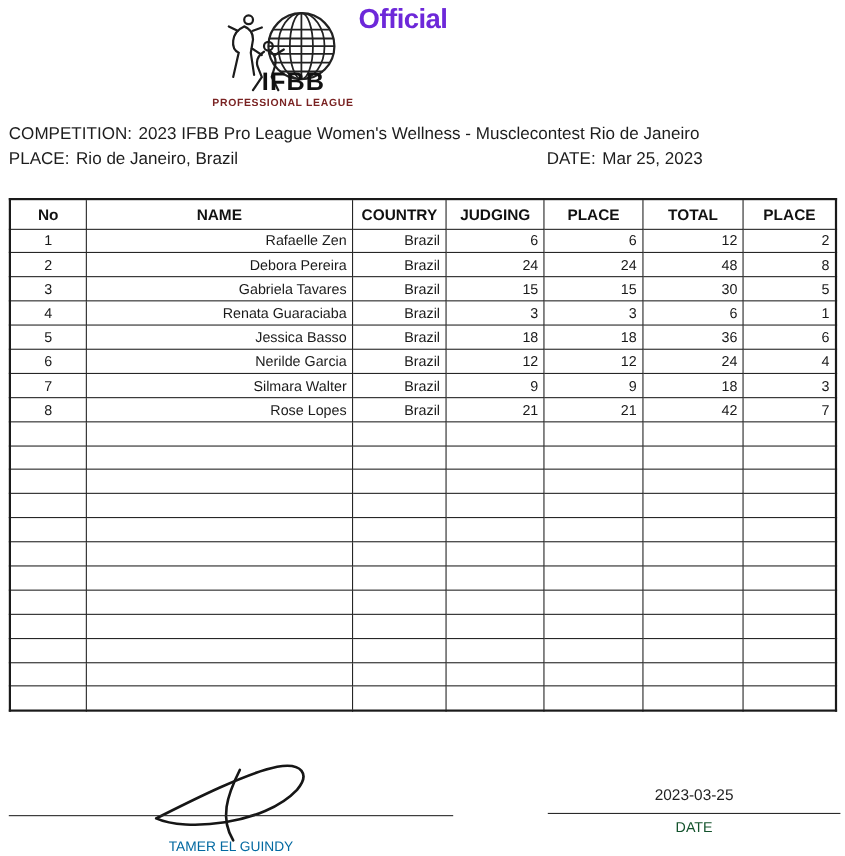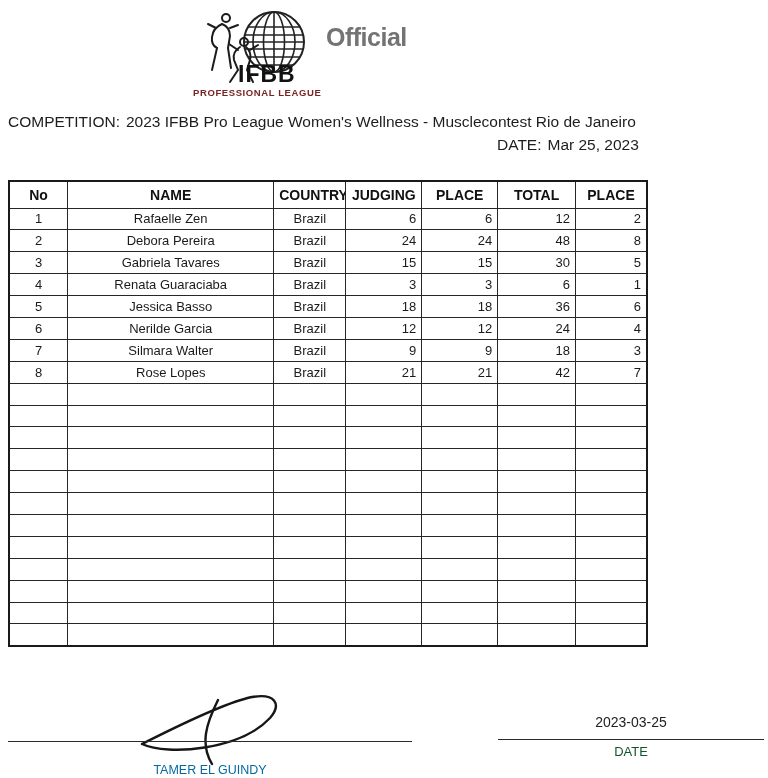--- a/index.html
+++ b/index.html
@@ -3,44 +3,44 @@
 <meta charset="utf-8">
 <style>
   html,body{margin:0;padding:0;background:#fff;}
   .page{
     position:relative;width:768px;height:778px;background:#ffffff;
     font-family:"Liberation Sans", sans-serif;color:#1d1d1d;overflow:hidden;
   }
   
   .logo{position:absolute;left:192px;top:6px;width:130px;height:94px;}
   .title-block{
-    position:absolute;left:326px;top:24px;line-height:27px;
-    font-size:25px;font-weight:bold;color:#737373;letter-spacing:-0.5px;
+    position:absolute;left:326px;top:4px;line-height:27px;
+    font-size:25px;font-weight:bold;color:#6d28d9;letter-spacing:-0.5px;
   }
   .title-block .t2{letter-spacing:0.5px;}
   
   .info-line1{position:absolute;left:8px;top:113px;font-size:15.5px;}
   .info-line2{position:absolute;left:8px;top:136px;font-size:15.5px;}
   .date-line{position:absolute;left:497px;top:136px;font-size:15.5px;}
   .lbl{margin-right:6px;}
   
   table.results{
-    position:absolute;left:8px;top:180px;width:640px;
+    position:absolute;left:8px;top:180px;width:753px;
     border-collapse:collapse;table-layout:fixed;
     border:2px solid #1a1a1a;
   }
   table.results th, table.results td{
     border:1.5px solid #262626;box-sizing:border-box;overflow:hidden;
     white-space:nowrap;padding:0 5px;
   }
   table.results th{height:27px;font-size:14px;font-weight:bold;text-align:center;color:#111;}
   table.results td{height:21.9px;font-size:13px;color:#1a1a1a;}
   col.w-no{width:9.2%;} col.w-name{width:32.3%;} col.w-country{width:11.3%;}
   col.w-judging{width:11.9%;} col.w-finals{width:11.9%;} col.w-total{width:12.2%;} col.w-place{width:11.2%;}
-  td.c-center{text-align:center;} td.c-left{text-align:center;} td.c-right{text-align:right;}
+  td.c-center{text-align:center;} td.c-left{text-align:right;} td.c-right{text-align:right;}
   
   .sig-svg{position:absolute;left:128px;top:686px;width:185px;height:88px;}
   .sign-line-left{position:absolute;left:8px;top:741px;width:404px;border-top:1.6px solid #2a2a2a;}
   .org-name{position:absolute;left:8px;top:745px;width:404px;text-align:center;font-size:12.5px;color:#222;}
   .signer-name{position:absolute;left:8px;top:763px;width:404px;text-align:center;font-size:12.5px;color:#0369a1;}
   .signed-date{position:absolute;left:498px;top:714px;width:266px;text-align:center;font-size:14px;color:#222;}
   .sign-line-right{position:absolute;left:498px;top:739px;width:266px;border-top:1.6px solid #2a2a2a;}
   .date-caption{position:absolute;left:498px;top:744px;width:266px;text-align:center;font-size:13px;color:#14532d;}
 </style>
 </head>
@@ -73,20 +73,21 @@
     </g>
     <text x="46" y="76" font-size="23" font-weight="bold" fill="#111" font-family="Liberation Sans, sans-serif" letter-spacing="1">IFBB</text>
     <text x="1" y="90" font-size="9.5" font-weight="bold" fill="#7a2323" font-family="Liberation Sans, sans-serif" letter-spacing="0.6">PROFESSIONAL LEAGUE</text>
   </svg>
 
   <div class="title-block">
     <div class="t1">Official</div>
   </div>
 
   <div class="info-line1"><span class="lbl">COMPETITION:</span><span>2023 IFBB Pro League Women's Wellness - Musclecontest Rio de Janeiro</span></div>
+  <div class="info-line2"><span class="lbl">PLACE:</span><span>Rio de Janeiro, Brazil</span></div>
   <div class="date-line"><span class="lbl">DATE:</span><span>Mar 25, 2023</span></div>
 
   <table class="results">
     <colgroup>
       <col class="w-no">
         <col class="w-name">
         <col class="w-country">
       <col class="w-judging">
         <col class="w-finals">
         <col class="w-total">

